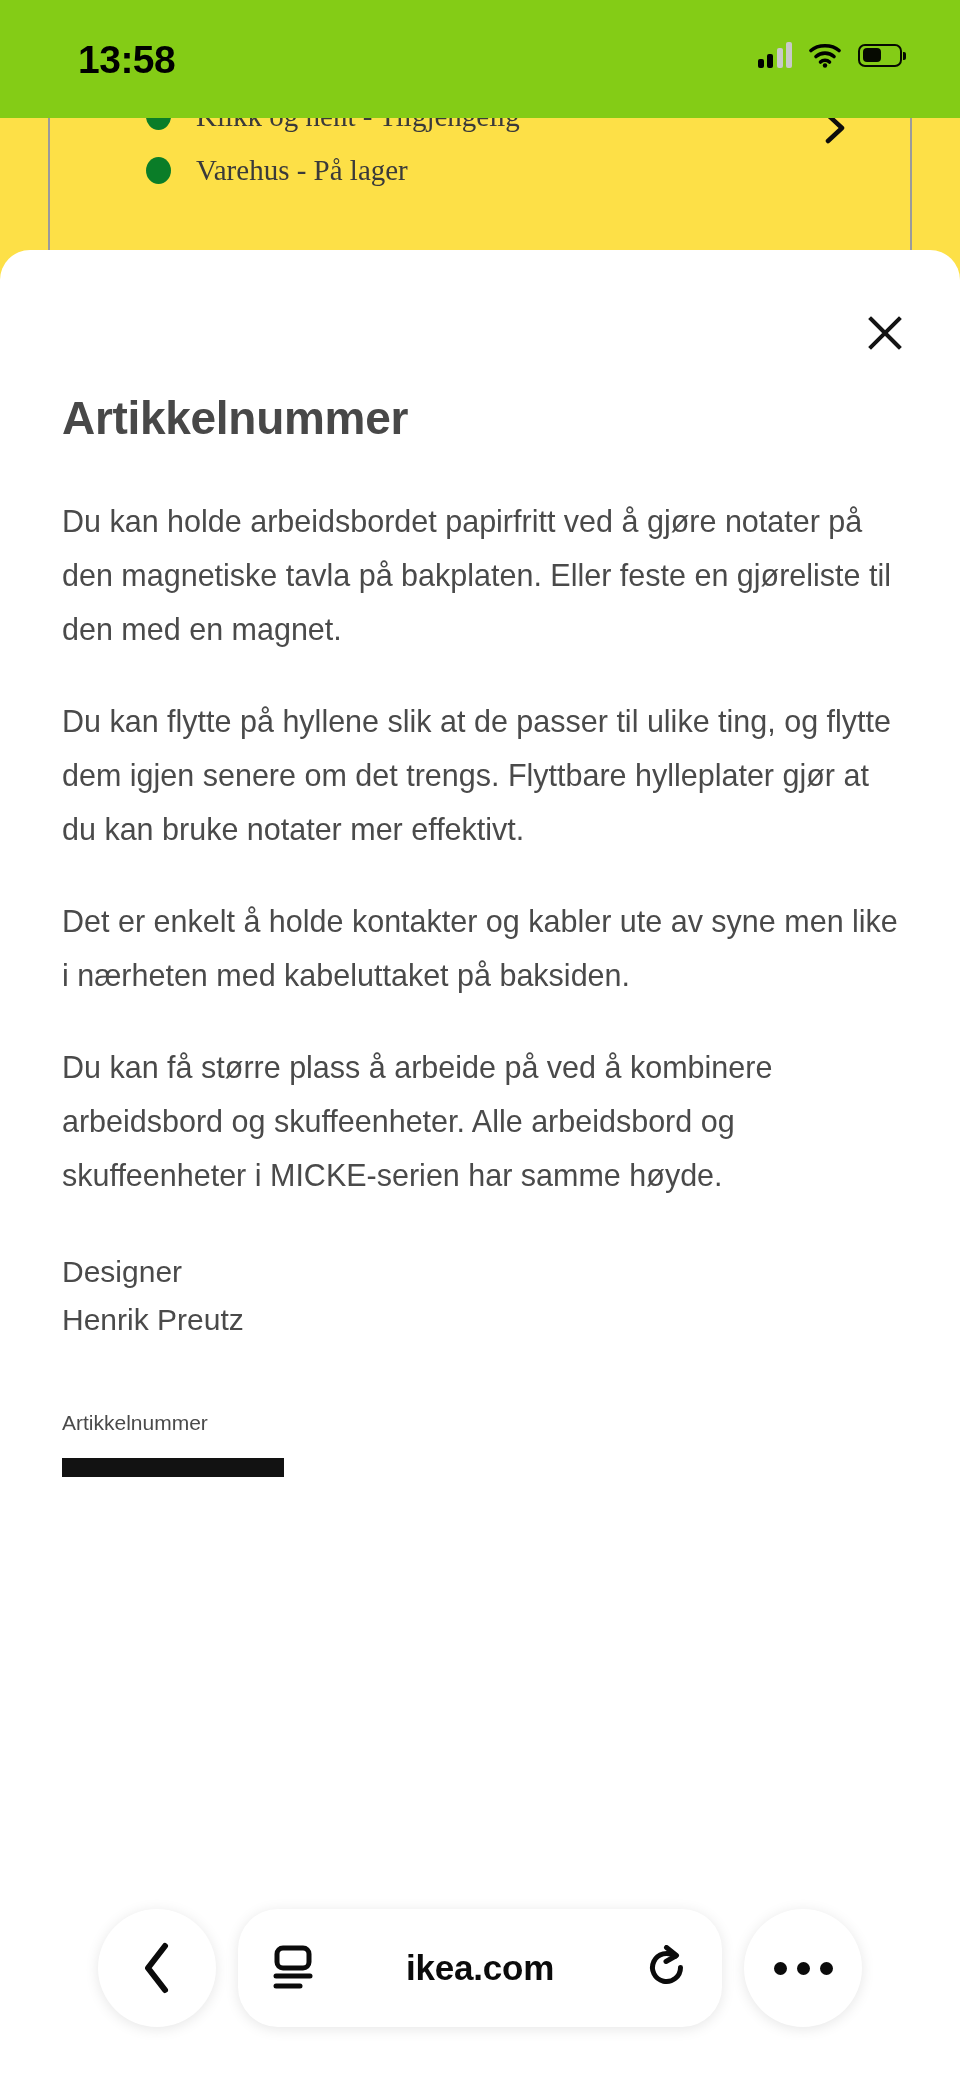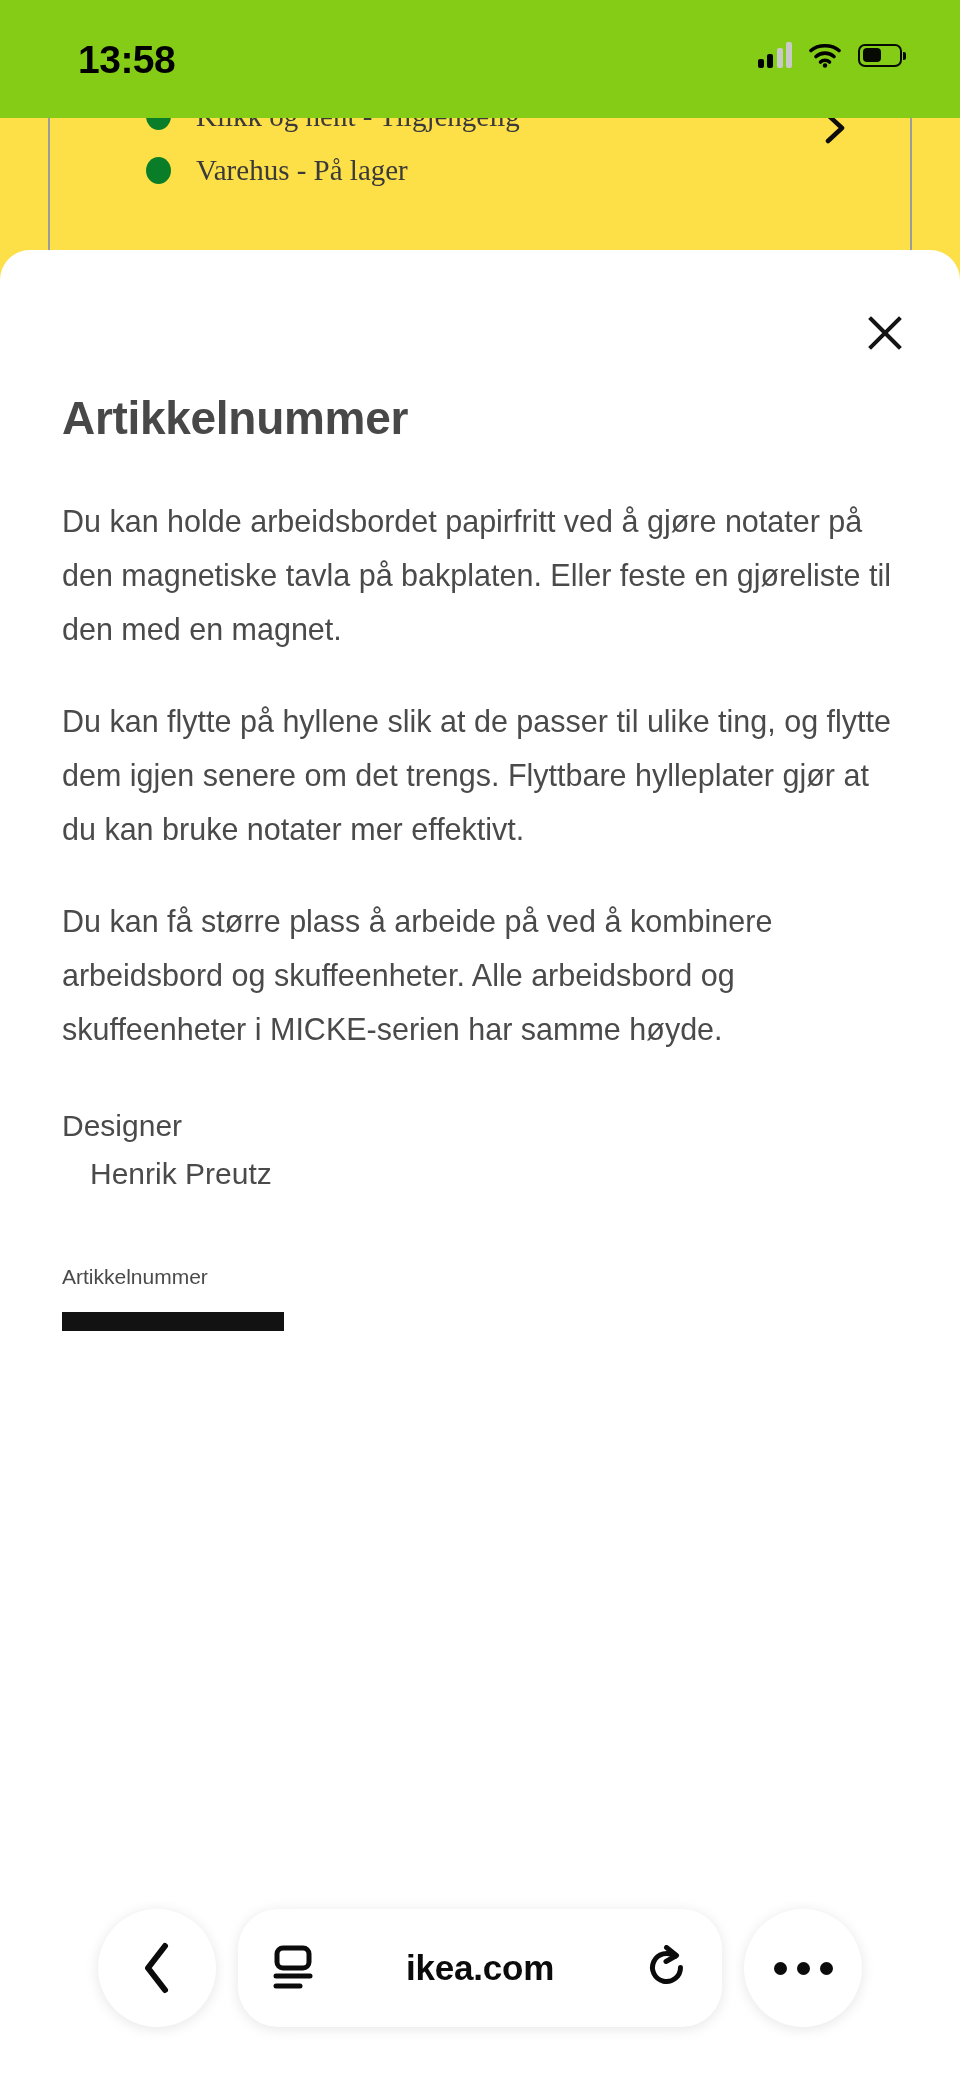--- a/index.html
+++ b/index.html
@@ -178,21 +178,20 @@
   #designer-label {
     font-size: 30px;
     font-weight: normal;
     color: #4a4a4a;
     line-height: 48px;
   }
   #designer-name {
     font-size: 30px;
     color: #4a4a4a;
     line-height: 48px;
-    margin-left: 28px;
   }
 
   #artnr-block { margin-top: 62px; }
   #artnr-label {
     font-size: 21px;
     color: #4a4a4a;
     line-height: 34px;
   }
   #artnr-redaction {
     margin-top: 18px;
@@ -306,20 +305,21 @@
       <svg viewBox="0 0 34 34" fill="none">
         <path d="M3 3 L31 31 M31 3 L3 31" stroke="#141414" stroke-width="4" stroke-linecap="square"></path>
       </svg>
     </button>
 
     <div id="sheet-body">
       <h1 id="sheet-title">Artikkelnummer</h1>
 
       <p class="para">Du kan holde arbeidsbordet papirfritt ved å gjøre notater på den magnetiske tavla på bakplaten. Eller feste en gjøreliste til den med en magnet.</p>
       <p class="para">Du kan flytte på hyllene slik at de passer til ulike ting, og flytte dem igjen senere om det trengs. Flyttbare hylleplater gjør at du kan bruke notater mer effektivt.</p>
+      <p class="para">Det er enkelt å holde kontakter og kabler ute av syne men like i nærheten med kabeluttaket på baksiden.</p>
       <p class="para">Du kan få større plass å arbeide på ved å kombinere arbeidsbord og skuffeenheter. Alle arbeidsbord og skuffeenheter i MICKE-serien har samme høyde.</p>
 
       <div id="designer-block">
         <div id="designer-label">Designer</div>
         <div id="designer-name">Henrik Preutz</div>
       </div>
 
       <div id="artnr-block">
         <div id="artnr-label">Artikkelnummer</div>
         <div id="artnr-redaction"></div>

